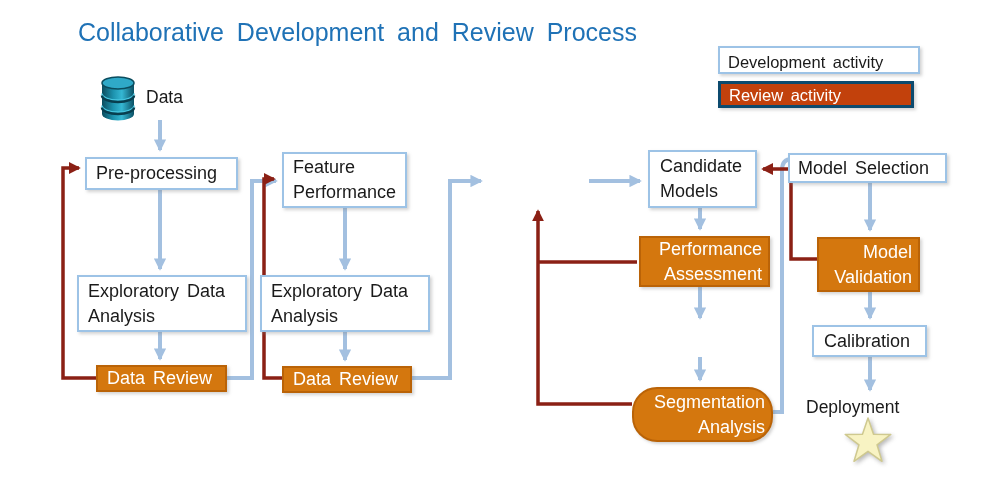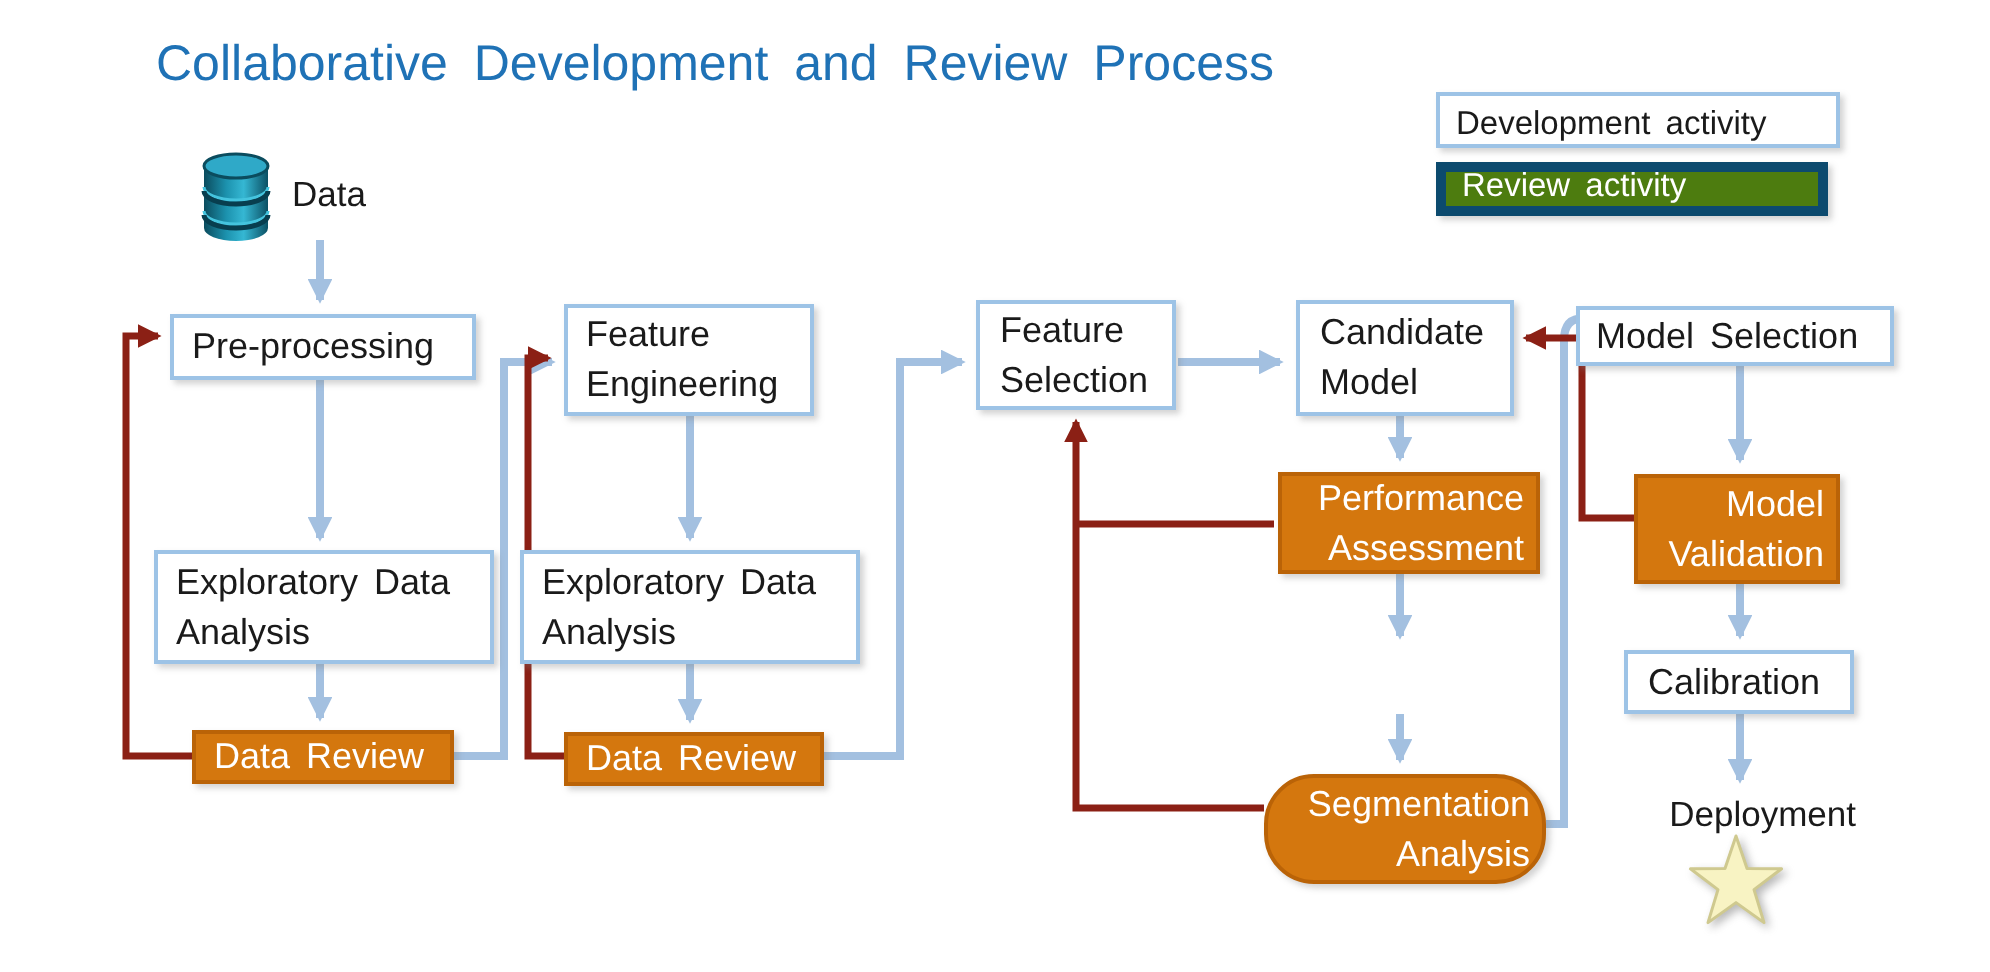--- a/index.html
+++ b/index.html
@@ -20,21 +20,21 @@
     box-shadow:2px 2px 3px rgba(130,130,130,0.35);
   }
   .node.review{background:#D4770E;border-color:#BA6307;color:#fff;text-align:right;}
   .plainlabel{position:absolute;font-size:17.5px;word-spacing:3px;}
   .legend-box{
     position:absolute;box-sizing:border-box;display:flex;align-items:flex-end;
     font-size:16.5px;padding:0 8px;word-spacing:3px;
     box-shadow:2px 2px 3px rgba(130,130,130,0.35);
   }
   .legend-dev{background:#fff;border:2px solid #9DC3E6;}
-  .legend-rev{background:#4d7c0f;color:#fff;border:5px solid #0c4a6e;}
+  .legend-rev{background:#c2410c;color:#fff;border:3px solid #0c4a6e;}
   .icon-wrap{position:absolute;}
   .star-shadow{filter:drop-shadow(2px 2px 2px rgba(100,100,100,0.45));}
 </style>
 </head>
 <body>
 
 <div id="canvas">
 
   <svg id="connectors" width="995" height="486">
     <defs>
@@ -108,53 +108,50 @@
       <span>Pre-processing</span>
     </div>
     <div class="node" style="left:77px;top:275px;width:170px;height:57px;padding-left:9px;">
       <span>Exploratory Data Analysis</span>
     </div>
     <div class="node review" style="left:96px;top:365px;width:131px;height:27px;padding-left:9px;">
       <span>Data Review</span>
     </div>
 
     <div class="node" style="left:282px;top:152px;width:125px;height:56px;padding-left:9px;">
-      <span>Feature Engineering</span>
+      <span>Feature Performance</span>
     </div>
     <div class="node" style="left:260px;top:275px;width:170px;height:57px;padding-left:9px;">
       <span>Exploratory Data Analysis</span>
     </div>
     <div class="node review" style="left:282px;top:366px;width:130px;height:27px;padding-left:9px;">
       <span>Data Review</span>
     </div>
 
-    <div class="node" style="left:488px;top:150px;width:100px;height:55px;padding-left:10px;">
-      <span>Feature Selection</span>
-    </div>
 
     <div class="node" style="left:648px;top:150px;width:109px;height:58px;padding-left:10px;">
-      <span>Candidate Model</span>
+      <span>Candidate Models</span>
     </div>
     <div class="node review" style="left:639px;top:236px;width:131px;height:51px;padding-left:7px;">
       <span>Performance Assessment</span>
     </div>
     <div class="node review" style="left:632px;top:387px;width:141px;height:55px;padding-left:9px;border-radius:25px;">
       <span>Segmentation Analysis</span>
     </div>
 
     <div class="node" style="left:788px;top:153px;width:159px;height:30px;padding-left:8px;">
       <span>Model Selection</span>
     </div>
     <div class="node review" style="left:817px;top:237px;width:103px;height:55px;padding-left:9px;">
       <span>Model Validation</span>
     </div>
     <div class="node" style="left:812px;top:325px;width:115px;height:32px;padding-left:10px;">
       <span>Calibration</span>
     </div>
-    <div class="plainlabel" style="left:806px;top:397px;width:122px;text-align:right;">Deployment</div>
+    <div class="plainlabel" style="left:806px;top:397px;width:122px;text-align:left;">Deployment</div>
 
     <div class="icon-wrap star-shadow" style="left:842px;top:415px;">
       <svg width="52" height="50" viewBox="0 0 52 50">
         <polygon points="26,3 31.5,19.2 48.8,19.4 35,29.8 40,46.3 26,36.3 12,46.3 17,29.8 3.2,19.4 20.5,19.2" fill="#F8F3C3" stroke="#CFC98F" stroke-width="1.5" stroke-linejoin="round"></polygon>
       </svg>
     </div>
   </div>
 
 </div>
 

